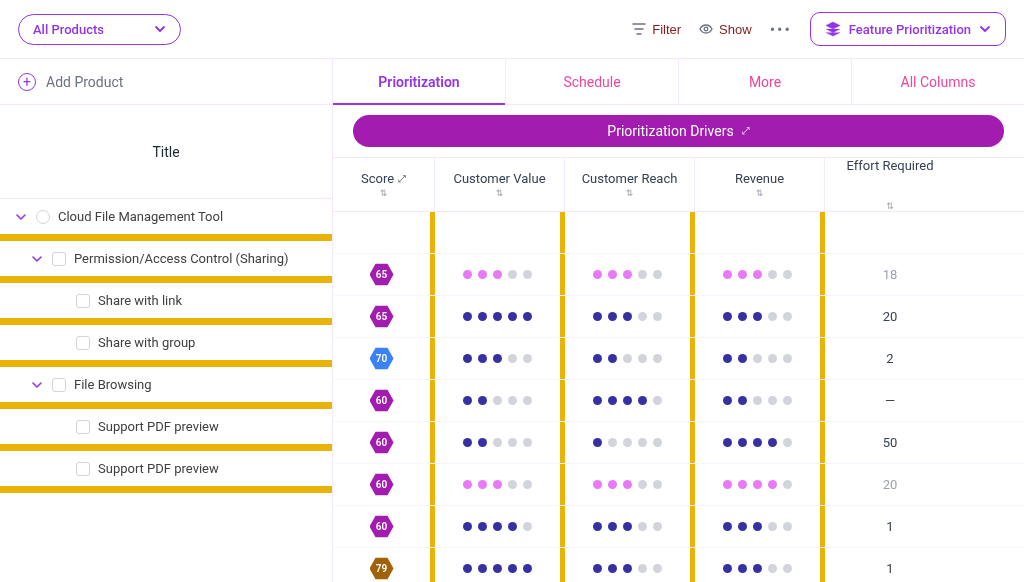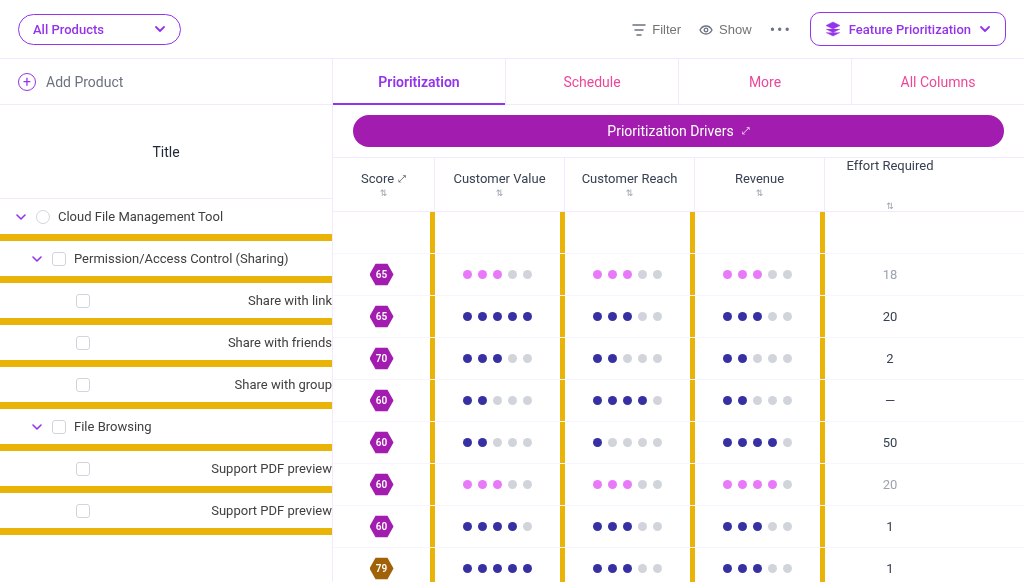--- a/index.html
+++ b/index.html
@@ -34,24 +34,24 @@
     .chev-down {
       width: 12px; height: 12px;
     }
     .topbar-right {
       display: flex;
       align-items: center;
       gap: 18px;
     }
     .btn-plain {
       display: flex;
-      align-items: flex-end;
+      align-items: flex-start;
       gap: 6px;
       font-size: 13px;
-      color: #737373;
+      color: #7f1d1d;
       cursor: pointer;
       background: none;
       border: none;
     }
     .more-dots {
       font-size: 16px;
       color: #6b7280;
       cursor: pointer;
       letter-spacing: 2px;
     }
@@ -214,21 +214,21 @@
       display: flex;
       align-items: center;
       padding-left: 14px;
       gap: 8px;
       font-size: 13px;
       color: #404040;
       border-bottom: 7px solid #eab308;
     }
     .left-row.lvl1 { padding-left: 14px; }
     .left-row.lvl2 { padding-left: 30px; }
-    .left-row.lvl3 { padding-left: 76px; justify-content: space-between; }
+    .left-row.lvl3 { padding-left: 76px; }
 
     .chev {
       width: 14px;
       display: inline-flex;
       align-items: center;
       justify-content: center;
       color: #9333ea;
       font-size: 11px;
     }
     .checkbox {
@@ -356,24 +356,20 @@
           </span>
           <span class="checkbox"></span>
           <span>Permission/Access Control (Sharing)</span>
         </div>
         <div class="left-row lvl3">
           <span class="checkbox"></span>
           <span>Share with link</span>
         </div>
         <div class="left-row lvl3">
           <span class="checkbox"></span>
-          <span>Share with friends</span>
-        </div>
-        <div class="left-row lvl3">
-          <span class="checkbox"></span>
           <span>Share with group</span>
         </div>
         <div class="left-row lvl2">
           <span class="chev">
             <svg width="10" height="10" viewBox="0 0 10 10">
               <path d="M1 3l4 4 4-4" fill="none" stroke="#9333ea" stroke-width="1.6" stroke-linecap="round" stroke-linejoin="round"></path>
             </svg>
           </span>
           <span class="checkbox"></span>
           <span>File Browsing</span>
@@ -504,21 +500,21 @@
               <span class="dot blue"></span>
               <span class="dot blue"></span>
               <span class="dot "></span>
               <span class="dot "></span>
             </div>
           </div>
           <div class="cell c-eff ">20</div>
         </div>
         <div class="row">
           <div class="cell c-score">
-            <span class="hex" style="background:#a21caf">70</span>
+            <span class="hex" style="background:#3b82f6">70</span>
           </div>
           <div class="cell c-cv">
             <div class="dots">
               <span class="dot blue"></span>
               <span class="dot blue"></span>
               <span class="dot blue"></span>
               <span class="dot "></span>
               <span class="dot "></span>
             </div>
           </div>

